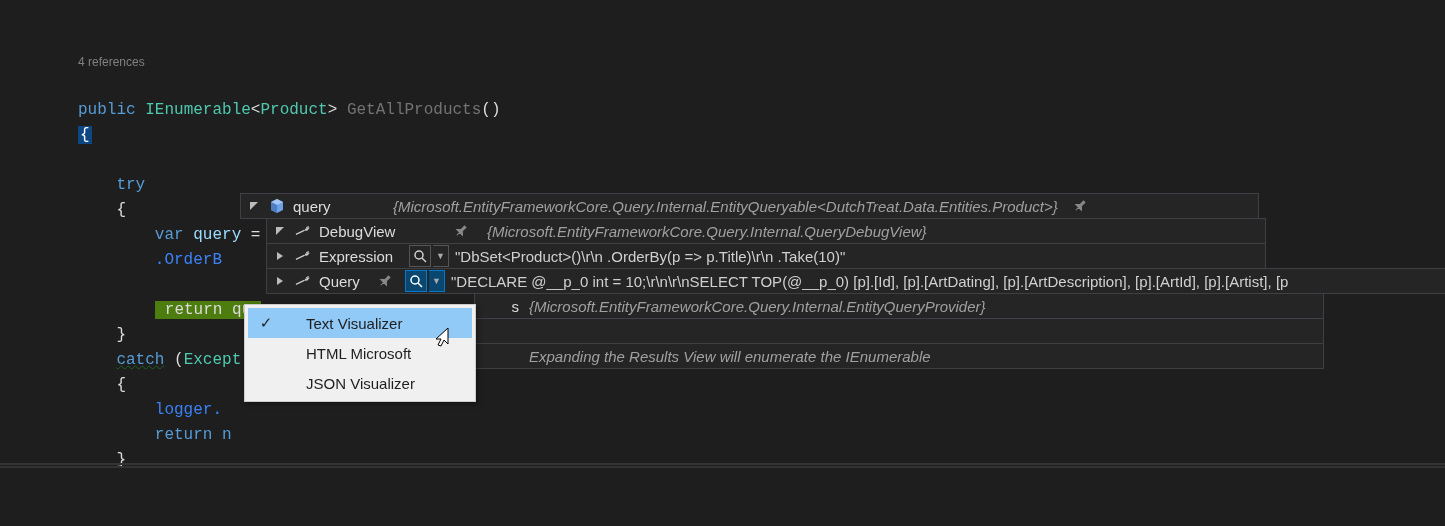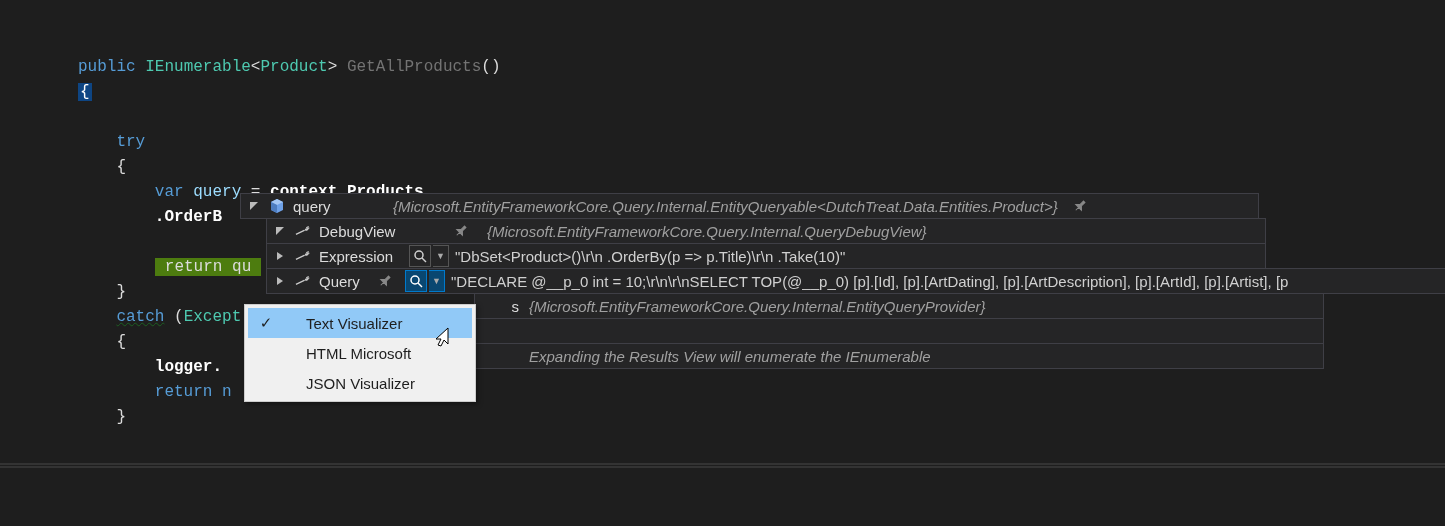--- a/index.html
+++ b/index.html
@@ -27,21 +27,21 @@
     font-size: 12px;
     color: #808080;
     line-height: 14px;
     margin-bottom: 4px;
   }
   .kw-blue { color: #569CD6; }
   .type-green { color: #4EC9B0; margin-top: 8px; }
   .method-yellow { color: #737373; }
   .var-blue { color: #9CDCFE; }
   .punct { color: #DCDCDC; }
-  .plain { color: #ffffff; font-weight: bold; }
+  .plain { color: #3b82f6; }
   .open-br { color:#DCDCDC;}
   .highlight-return { background:#4d7c0f; color:#DCDCDC; padding:0 10px;}
   .highlight-brace { background:#0E4583; color:#fff; padding:0 2px; }
   .catch-squiggle { text-decoration: underline wavy #1B5E20; text-decoration-thickness:1px; }
   .ruler {
     position:absolute;
     left:0; top:463px;
     width:1445px; height:2px;
     background:#333;
   }
@@ -170,20 +170,21 @@
     color:#fff;
     text-shadow: -1px -1px 0 #000, 1px -1px 0 #000, -1px 1px 0 #000, 1px 1px 0 #000;
     pointer-events:none;
   }
   svg{display:block;}
 </style>
 </head>
 <body>
 
 <div class="editor">
+<div class="codelens">4 references</div>
 <span class="kw-blue">public</span> <span class="type-green">IEnumerable</span><span class="punct">&lt;</span><span class="type-green">Product</span><span class="punct">&gt;</span> <span class="method-yellow">GetAllProducts</span><span class="punct">()</span>
 <span class="highlight-brace">{</span>
 
     <span class="kw-blue">try</span>
     <span class="open-br">{</span>
         <span class="kw-blue">var</span> <span class="var-blue">query</span><span> = </span><span class="plain">context</span><span class="punct">.</span><span class="plain">Products</span>
         <span class="plain">.OrderB</span>
 
         <span class="highlight-return">return qu</span>
     <span class="open-br">}</span>

